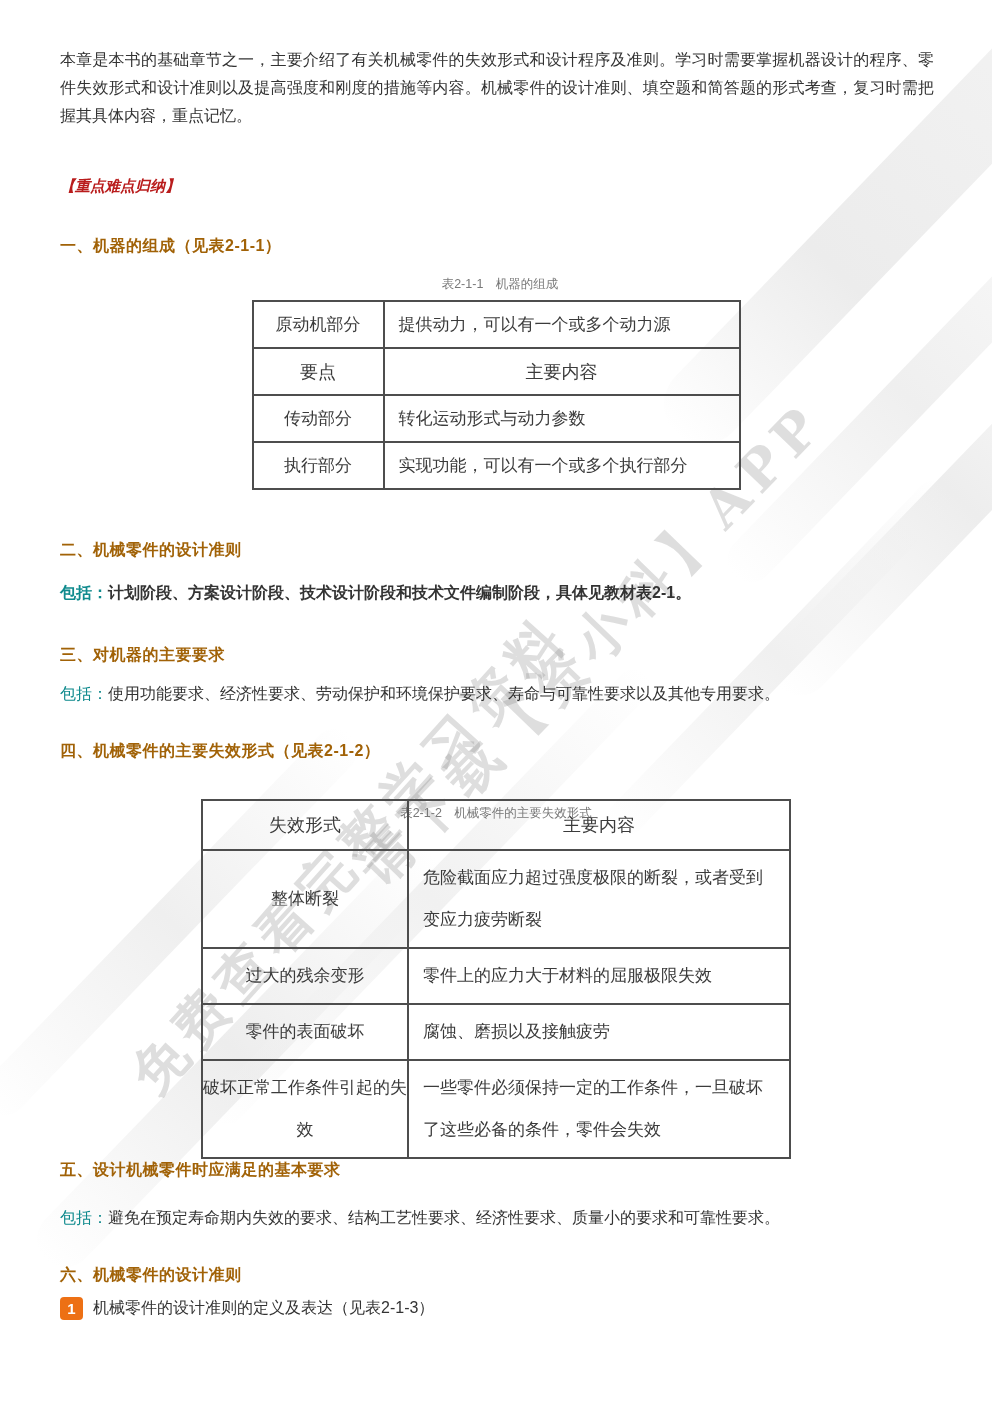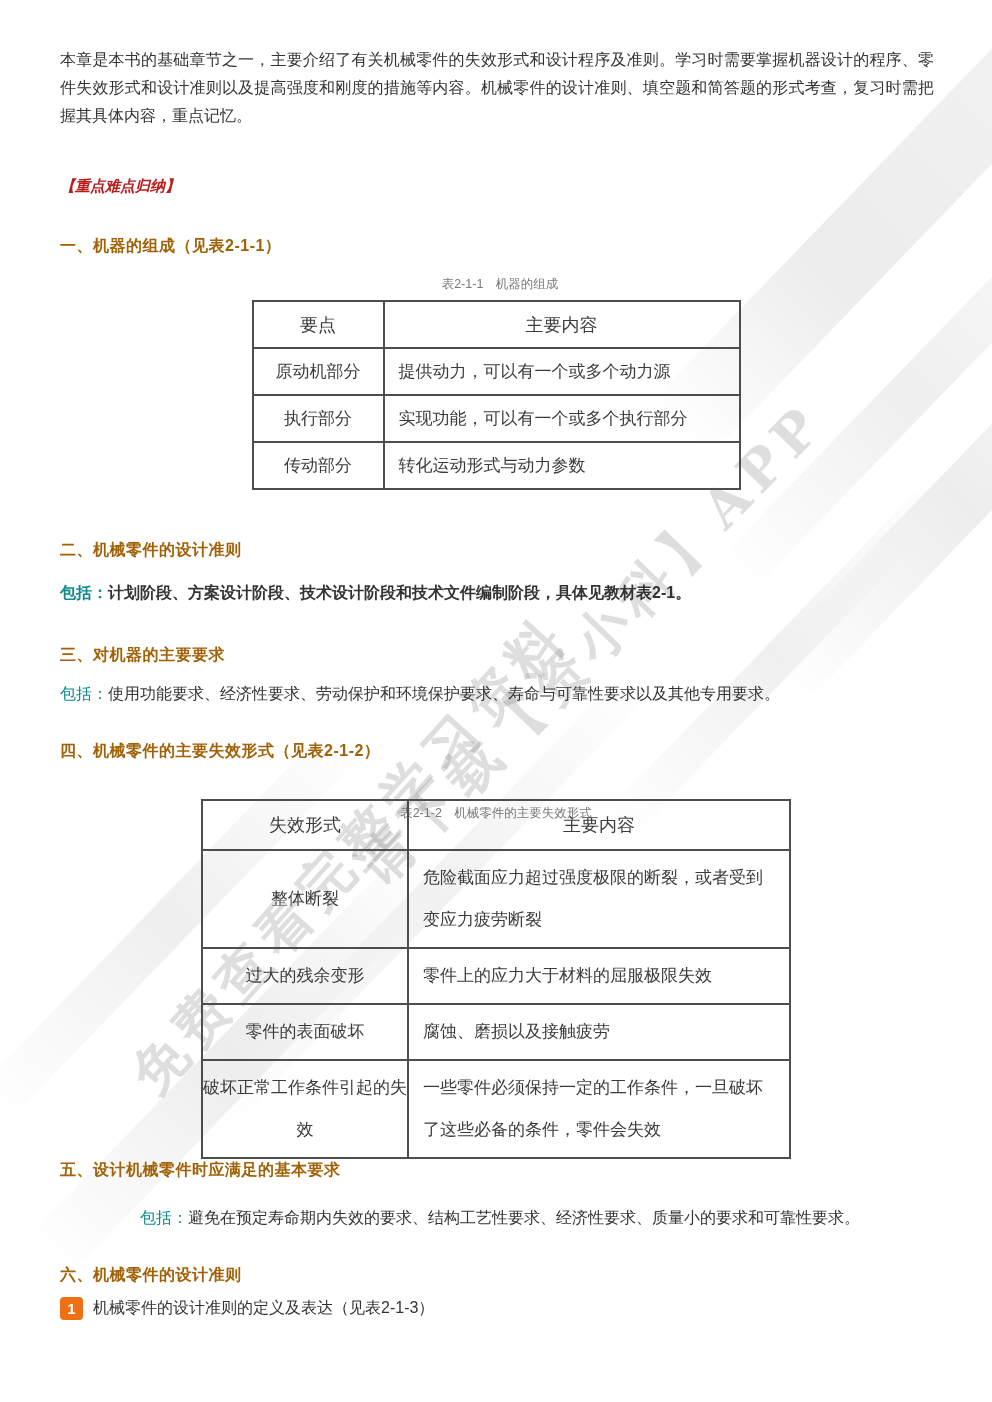--- a/index.html
+++ b/index.html
@@ -62,21 +62,21 @@
   .sec-hd  { font-size:16px; font-weight:bold; color:#a16207; letter-spacing:0.5px; }
   .h1 { left:60px; top:236px; }
   .h2 { left:60px; top:540px; }
   .h3 { left:60px; top:645px; }
   .h4 { left:60px; top:741px; }
   .h5 { left:60px; top:1160px; }
   .h6 { left:60px; top:1265px; }
   .para { font-size:16px; line-height:26px; color:#333333; width:880px; }
   .p2 { left:60px; top:580px;font-weight:bold; }
   .p3 { left:60px; top:681px; }
-  .p5 { left:60px; top:1205px;text-align:center; }
+  .p5 { left:60px; top:1205px; }
   .caption {
     left:0; width:992px; text-align:center;
     font-size:12.5px; color:#787878;
   }
   .cap1 { top:276px;padding-left:8px; }
   .cap2 { top:805px; }
   .tbl {
     border-collapse:collapse;
     table-layout:fixed;
     background:transparent;
@@ -133,34 +133,34 @@
 
   <div class="blk hd-main">【重点难点归纳】</div>
 
   <div class="blk sec-hd h1">一、机器的组成（见表2-1-1）</div>
 
   <div class="blk caption cap1">表2-1-1　机器的组成</div>
   <div class="blk t1wrap">
     <table class="tbl t1">
       <tbody>
           <tr>
+        <td class="c1">原动机部分</td>
+        <td class="c2">提供动力，可以有一个或多个动力源</td>
+      </tr>
+      <tr>
         <th class="c1">要点</th>
         <th class="c2h">主要内容</th>
       </tr>
       <tr>
-        <td class="c1">原动机部分</td>
-        <td class="c2">提供动力，可以有一个或多个动力源</td>
+        <td class="c1">传动部分</td>
+        <td class="c2">转化运动形式与动力参数</td>
       </tr>
       <tr>
         <td class="c1">执行部分</td>
         <td class="c2">实现功能，可以有一个或多个执行部分</td>
-      </tr>
-      <tr>
-        <td class="c1">传动部分</td>
-        <td class="c2">转化运动形式与动力参数</td>
       </tr>
     </tbody>
       </table>
   </div>
 
   <div class="blk sec-hd h2">二、机械零件的设计准则</div>
   <p class="blk para p2"><span class="teal">包括：</span><span>计划阶段、方案设计阶段、技术设计阶段和技术文件编制阶段，具体见教材表2-1。</span></p>
 
   <div class="blk sec-hd h3">三、对机器的主要要求</div>
   <p class="blk para p3"><span class="teal">包括：</span><span>使用功能要求、经济性要求、劳动保护和环境保护要求、寿命与可靠性要求以及其他专用要求。</span></p>

